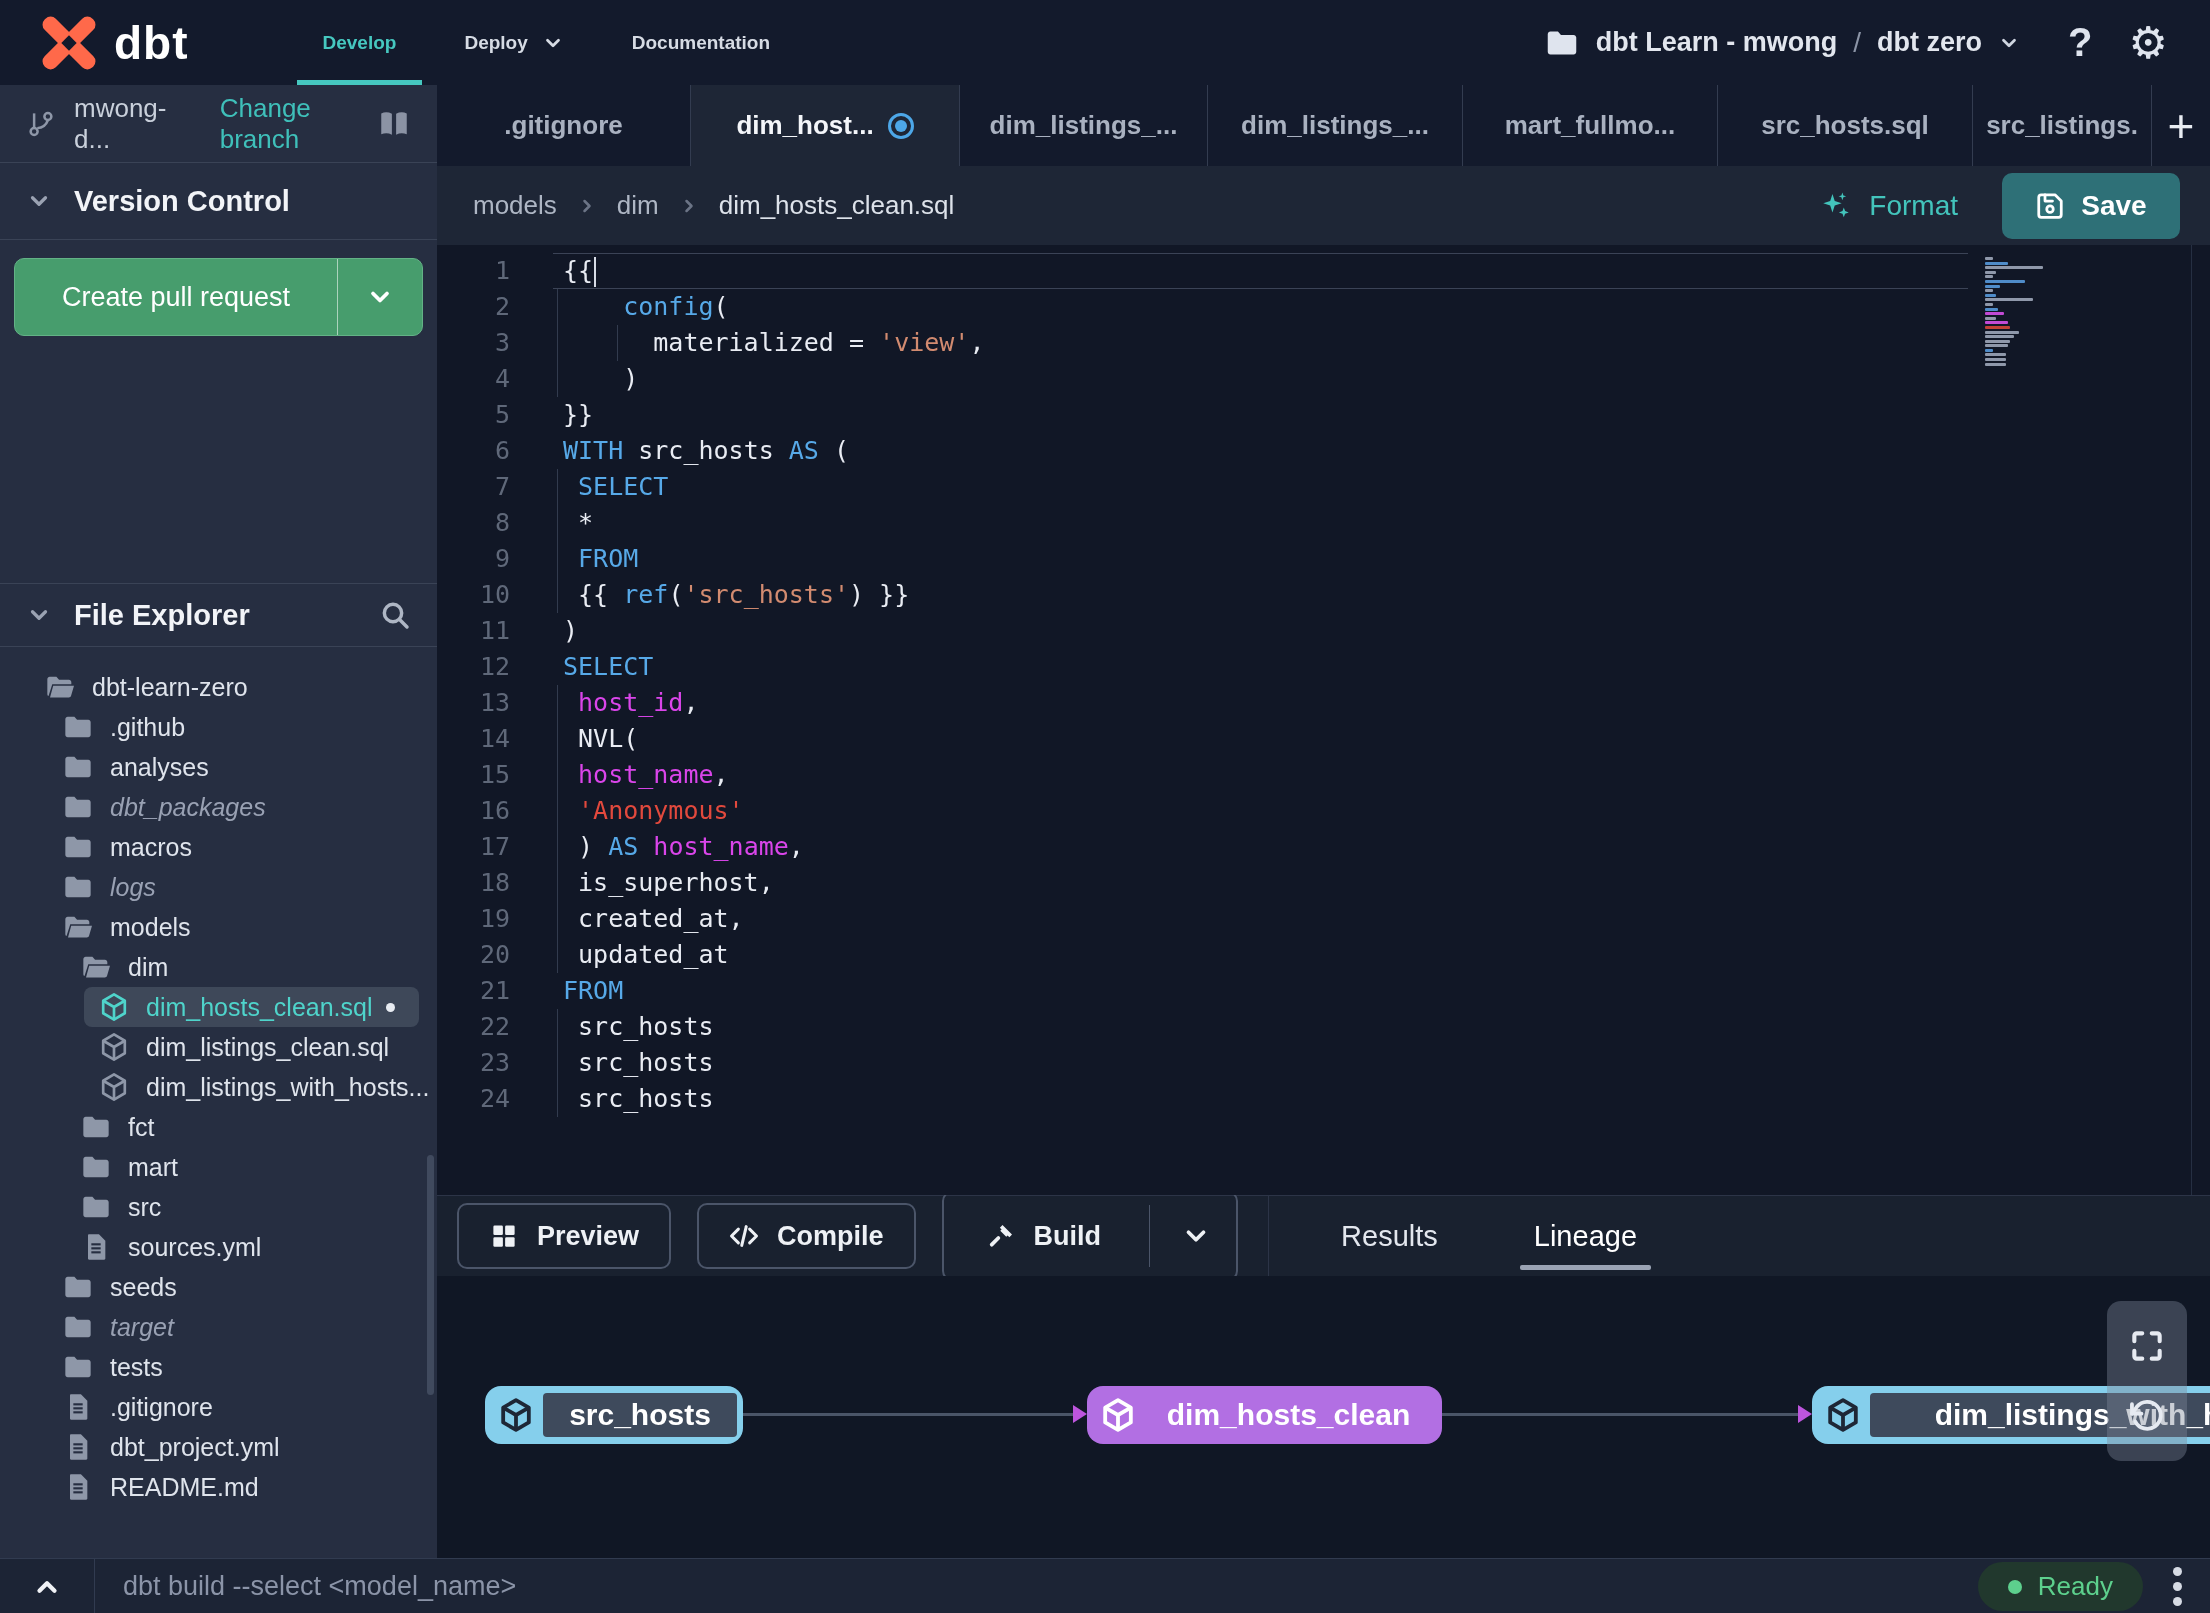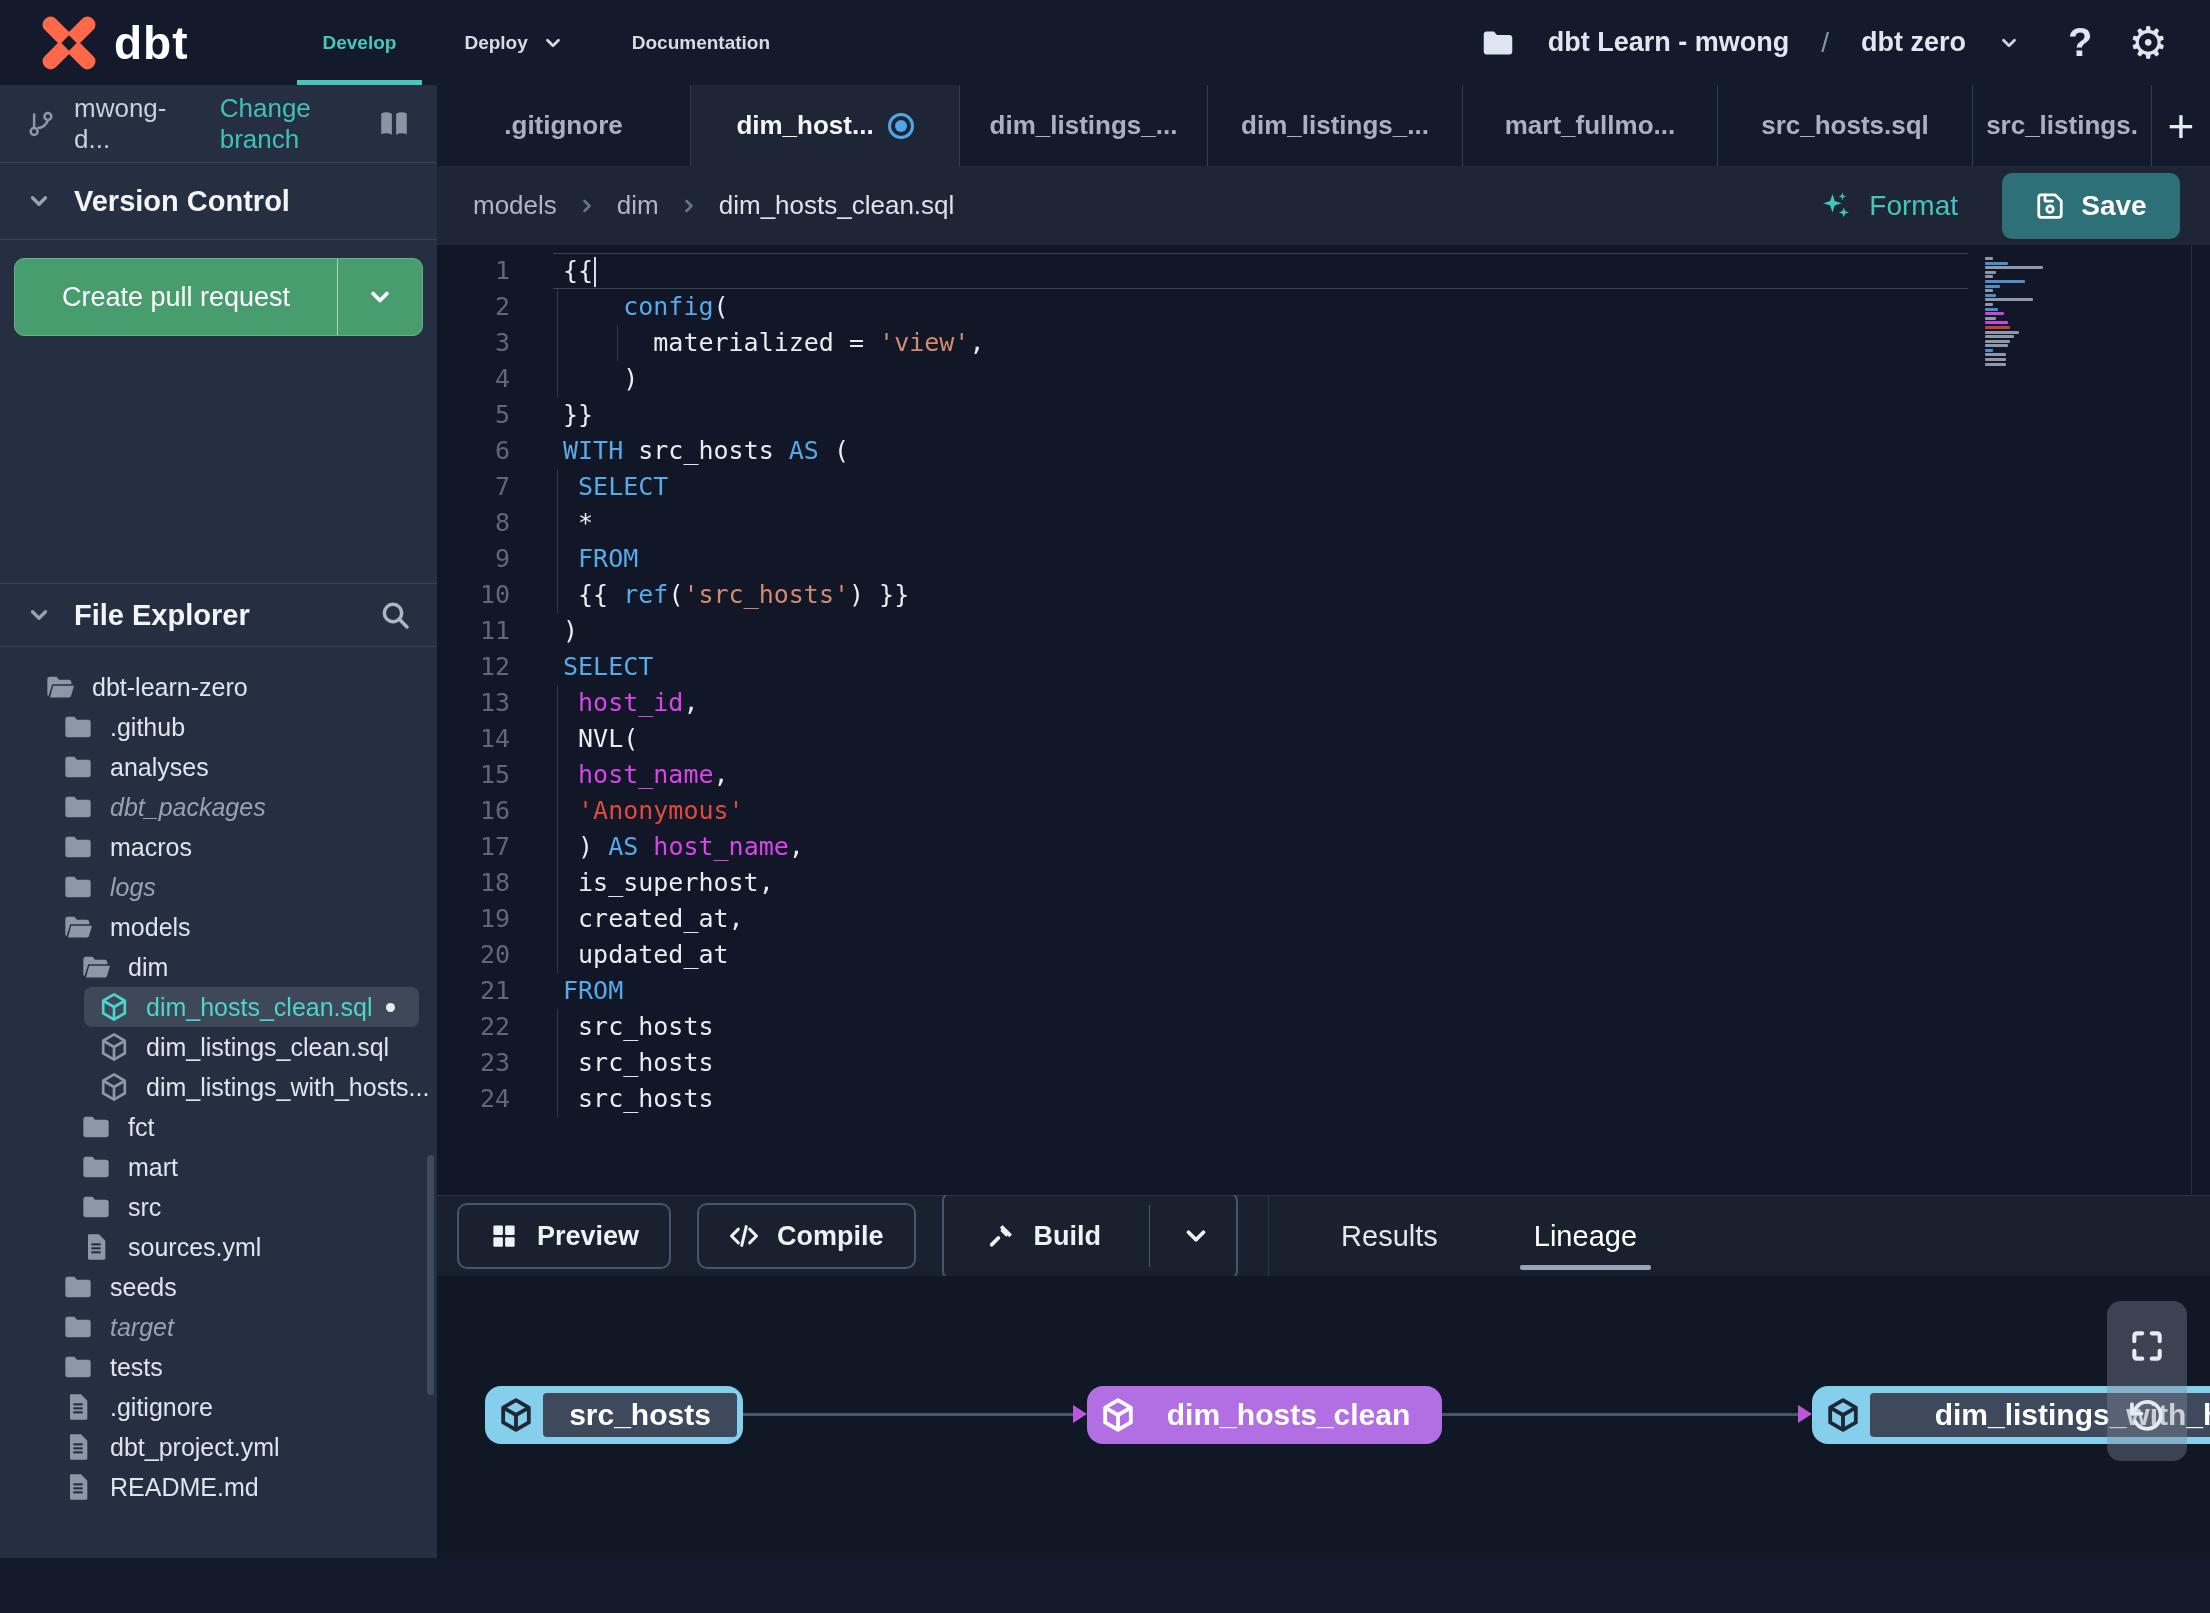--- a/index.html
+++ b/index.html
@@ -10,21 +10,21 @@
   
   .header{height:85px;display:flex;align-items:center;padding:0 42px 0 40px;background:#131a2c;}
   .logo{display:flex;align-items:center;gap:16px;}
   .logo-text{font-size:46px;font-weight:bold;color:#ffffff;letter-spacing:1px;}
   .nav{display:flex;height:85px;margin-left:100px;}
   .nav-item{position:relative;display:flex;align-items:center;gap:14px;padding:0 34px;
             font-size:19px;font-weight:bold;color:#d6dbe4;cursor:default;}
   .nav-item.active{color:#46c8c0;}
   .nav-item.active::after{content:"";position:absolute;left:8px;right:8px;bottom:0;height:5px;background:#46c8c0;}
   .header-right{margin-left:auto;display:flex;align-items:center;}
-  .proj{display:flex;align-items:center;gap:32px;font-size:27px;font-weight:bold;color:#e2e6ee;}
+  .proj{display:flex;align-items:center;gap:16px;font-size:27px;font-weight:bold;color:#e2e6ee;}
   .proj .sep{color:#8b94a6;font-weight:normal;font-size:28px;}
   .help-icon{font-size:40px;font-weight:bold;color:#dfe4ee;margin-left:48px;}
   .gear-icon{font-size:44px;color:#dfe4ee;margin-left:36px;font-family:"DejaVu Sans",sans-serif;line-height:1;}
 
   
   .body{display:flex;height:1473px;}
 
   
   .sidebar{width:437px;flex:none;background:#262e41;display:flex;flex-direction:column;position:relative;}
   .divider{height:1px;background:#3a4356;flex:none;}
@@ -683,14 +683,32 @@
                   <polyline points="2.5 4.5 2.5 10.5 8.5 10.5"></polyline>
                   <path d="M4.6 15.5a8.5 8.5 0 1 0 1-9.3L2.5 10.5"></path>
                 </svg>
             </span>
           </div>
         </div>
       </div>
     </div>
   </div>
 
+  <div class="cmdbar">
+    <div class="cmd-toggle">
+      <svg viewBox="0 0 24 24" width="30" height="30" fill="none" stroke="currentColor" stroke-width="3.4" stroke-linecap="round" stroke-linejoin="round">
+          <polyline points="6 15 12 9 18 15"></polyline>
+        </svg>
+    </div>
+    <div class="cmd-div"></div>
+    <div class="cmd-input">dbt build --select &lt;model_name&gt;</div>
+    <div class="ready-pill">
+      <span class="ready-dot"></span>
+      <span>Ready</span>
+    </div>
+    <div class="kebab">
+        <i></i>
+        <i></i>
+        <i></i>
+      </div>
+  </div>
 
 </div>
 
 </body></html>

